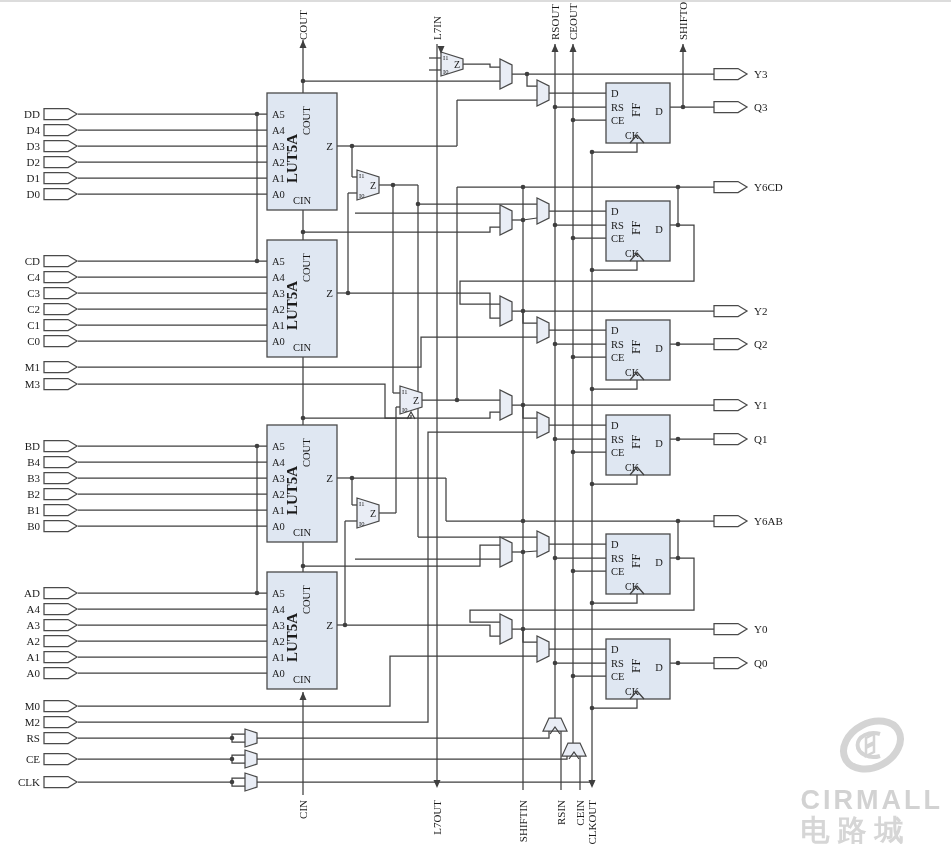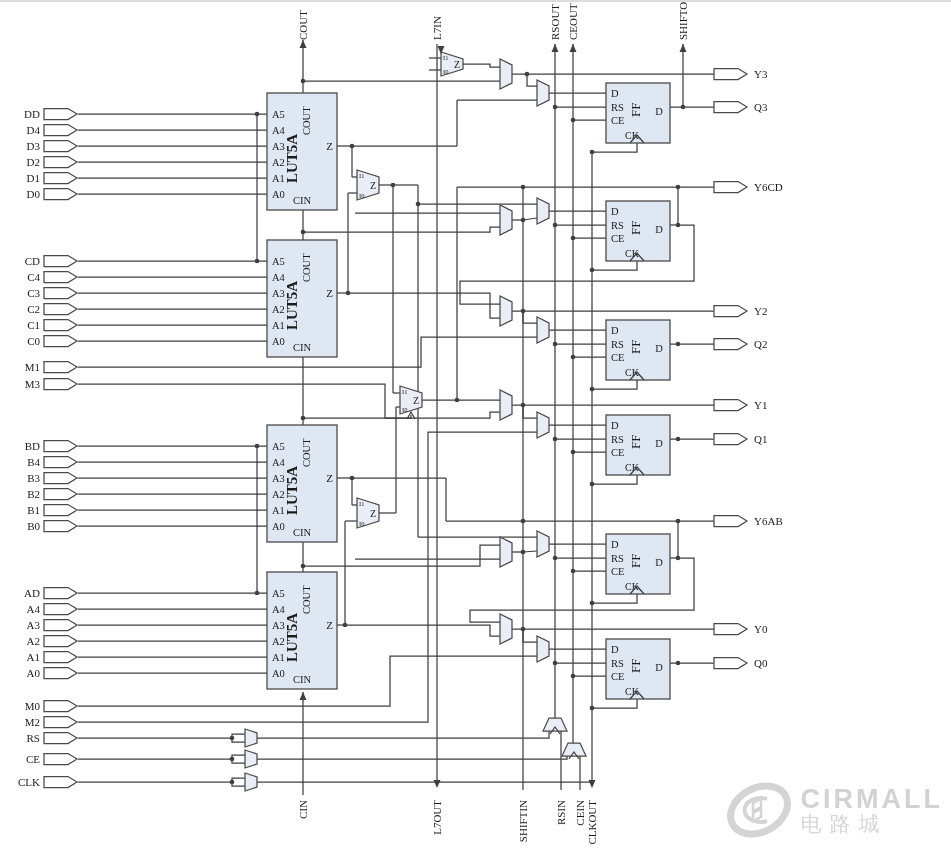--- a/index.html
+++ b/index.html
@@ -1,25 +1,25 @@
 <!DOCTYPE html>
 <html><head>
 <meta charset="utf-8">
 <style>
   html,body{margin:0;padding:0;background:#ffffff;}
   #stage{position:relative;width:951px;height:853px;background:#ffffff;overflow:hidden;
          font-family:"Liberation Serif", serif;}
   #topline{position:absolute;left:0;top:0;width:951px;height:2px;background:#dcdcdc;}
   svg text{font-family:"Liberation Serif", serif;fill:#1b1b1b;}
   #wm{position:absolute;right:8px;bottom:8px;display:flex;align-items:center;gap:6px;
-      pointer-events:none;}
+      pointer-events:none;flex-direction:column;}
   #wm .wmtxt{display:flex;flex-direction:column;line-height:1.05;}
   #wm .brand{font-family:"Liberation Sans",sans-serif;font-weight:bold;font-size:27px;
       letter-spacing:3px;color:#d2d2d2;}
-  #wm .cap{font-family:"Liberation Sans",sans-serif;font-weight:normal;font-size:21px;
+  #wm .cap{font-family:"Liberation Sans",sans-serif;font-weight:bold;font-size:29px;
       letter-spacing:8px;color:#d6d6d6;}
 </style>
 </head>
 <body>
 
 <div id="stage">
   <div id="topline"></div>
   <svg id="schematic" width="951" height="853" viewBox="0 0 951 853">
       <path d="M78 114L267 114" fill="none" stroke="#3f3f3f" stroke-width="1.25"></path>
       <path d="M78 130L267 130" fill="none" stroke="#3f3f3f" stroke-width="1.25"></path>

